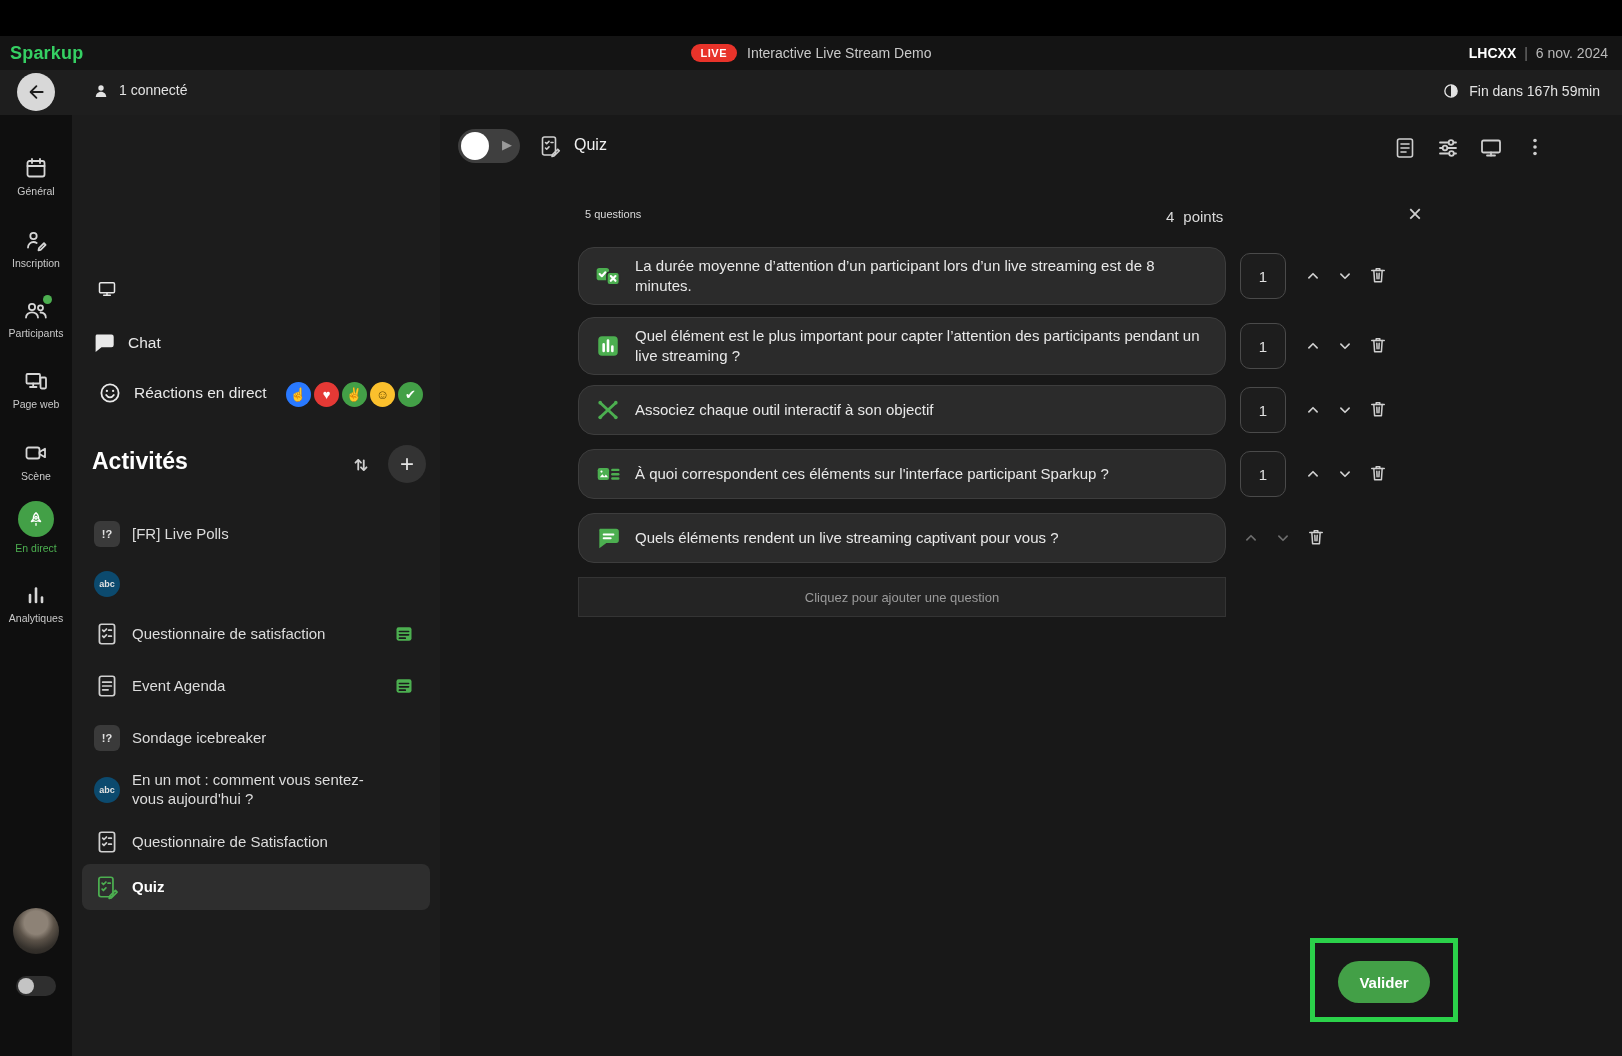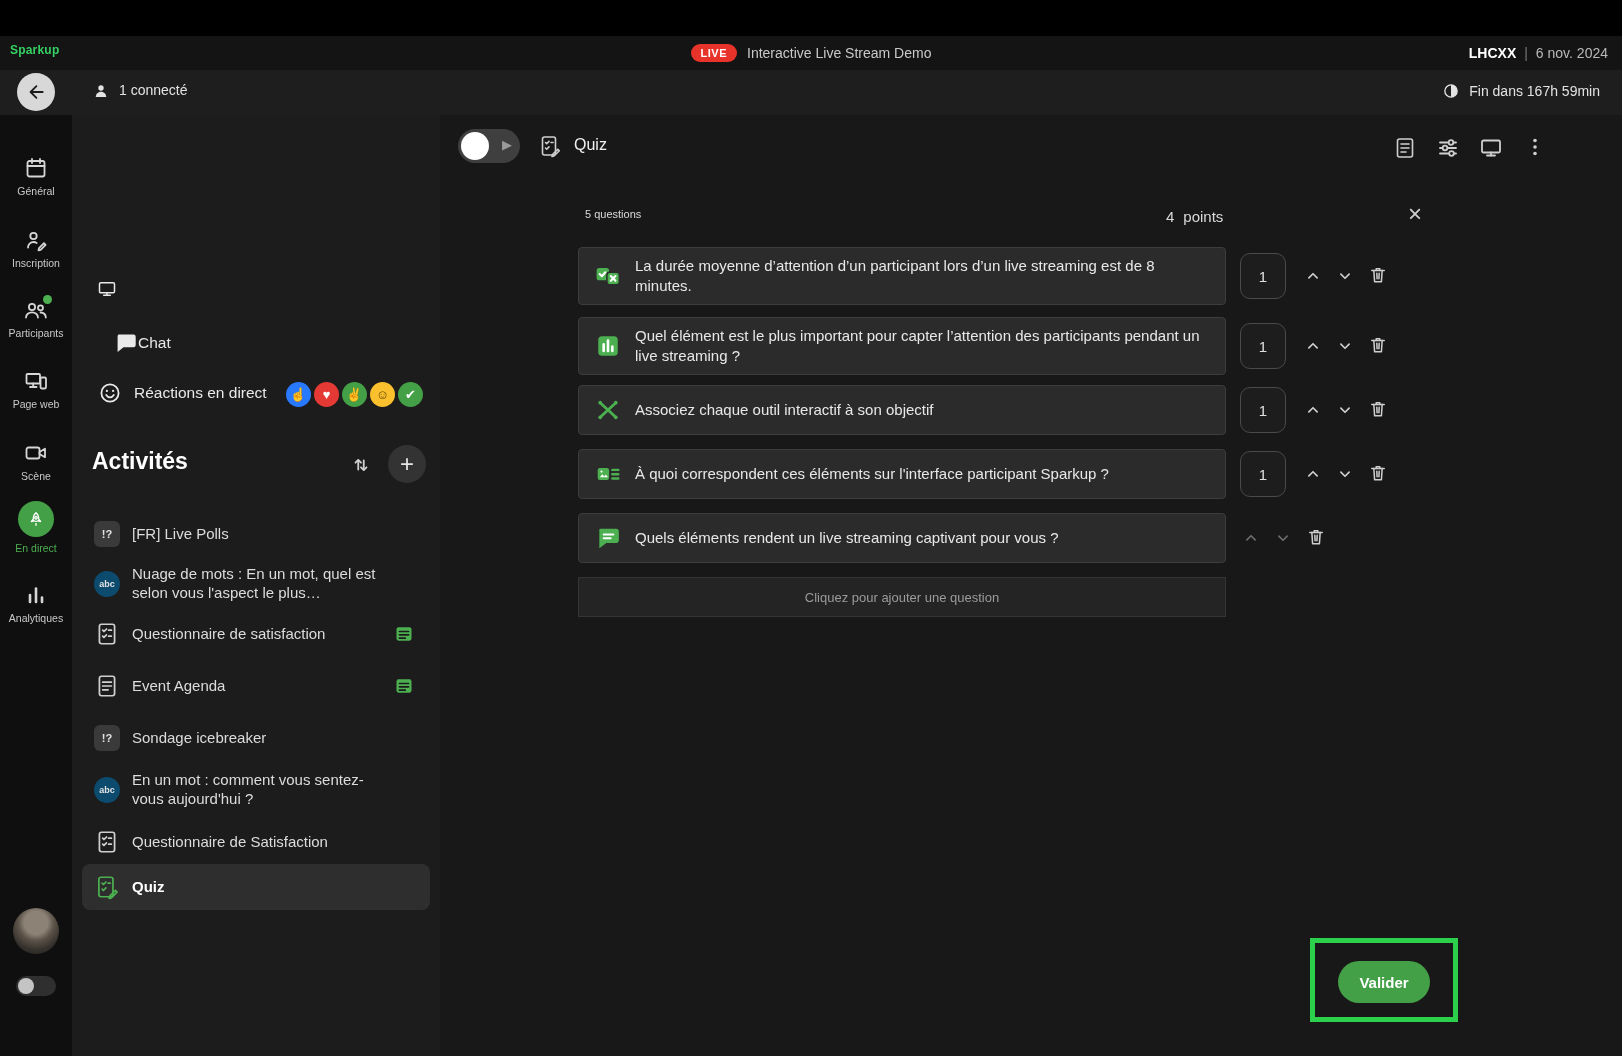--- a/index.html
+++ b/index.html
@@ -4,21 +4,21 @@
 <style>
   html,body{margin:0;padding:0;background:#000;}
   body{font-family:"Liberation Sans",sans-serif;color:#e6e6e6;}
   #app{position:relative;width:1622px;height:1056px;background:#000;overflow:hidden;}
   .abs{position:absolute;}
   svg.ic{display:block;stroke:currentColor;fill:none;stroke-width:1.8;stroke-linecap:round;stroke-linejoin:round;}
 
   
   #top-strip{left:0;top:0;width:1622px;height:36px;background:#000;}
   #header{left:0;top:36px;width:1622px;height:34px;background:#141414;display:flex;align-items:center;}
-  #brand{position:absolute;left:10px;top:7px;font-size:12px;font-weight:bold;color:#35d063;letter-spacing:.2px;}
+  #brand{position:absolute;left:10px;top:7px;font-size:18px;font-weight:bold;color:#35d063;letter-spacing:.2px;}
   #header-center{position:absolute;left:0;right:0;top:0;height:34px;display:flex;align-items:center;justify-content:center;gap:10px;}
   .live-badge{background:#e8332a;color:#fff;font-size:11px;font-weight:bold;border-radius:11px;padding:3px 10px;letter-spacing:.5px;}
   #header-title{color:#c9c9c9;font-size:14px;}
   #header-right{position:absolute;right:14px;top:0;height:34px;display:flex;align-items:center;gap:8px;font-size:14px;}
   #subheader{left:0;top:70px;width:1622px;height:45px;background:#1e1e1e;border-bottom:1px solid #0a0a0a;}
   #back-btn{position:absolute;left:17px;top:3px;width:38px;height:38px;border-radius:50%;background:#d8d8d8;color:#1c1c1c;display:flex;align-items:center;justify-content:center;cursor:pointer;}
   #connected{position:absolute;left:92px;top:12px;display:flex;gap:9px;font-size:14px;color:#e3e3e3;}
   #countdown{position:absolute;right:22px;top:12px;display:flex;align-items:center;gap:9px;font-size:14px;color:#e3e3e3;}
 
   
@@ -53,21 +53,21 @@
   
   #main{left:440px;top:115px;width:1182px;height:941px;background:#181818;}
   #activity-toggle{position:absolute;left:18px;top:14px;width:62px;height:34px;border-radius:17px;background:#3f3f3f;cursor:pointer;}
   #activity-toggle .knob{position:absolute;left:3px;top:3px;width:28px;height:28px;border-radius:50%;background:#fff;}
   #activity-toggle .play{position:absolute;right:8px;top:8px;color:#9a9a9a;font-size:13px;}
   #activity-title{position:absolute;left:134px;top:21px;font-size:16px;color:#f0f0f0;}
   .tool-ic{position:absolute;color:#cfcfcf;cursor:pointer;}
   #questions-count{position:absolute;left:145px;top:93px;font-size:11px;color:#dadada;}
   #points-total{position:absolute;left:726px;top:93px;font-size:15px;color:#dadada;display:flex;gap:9px;}
   #close-btn{position:absolute;left:962px;top:86px;font-size:24px;color:#cfcfcf;cursor:pointer;width:26px;height:26px;display:flex;align-items:center;justify-content:center;}
-  .qcard{position:absolute;left:138px;width:648px;background:#2b2b2b;border:1px solid #3d3d3d;border-radius:4px;display:flex;align-items:center;gap:14px;padding:0 16px;box-sizing:border-box;cursor:pointer;}
+  .qcard{position:absolute;left:138px;width:648px;background:#2b2b2b;border:1px solid #3d3d3d;border-radius:16px;display:flex;align-items:center;gap:14px;padding:0 16px;box-sizing:border-box;cursor:pointer;}
   .qtxt{font-size:15px;color:#e8e8e8;line-height:1.35;}
   .points-box{position:absolute;left:800px;width:46px;height:46px;background:#1d1d1d;border:1px solid #4a4a4a;border-radius:10px;color:#e0e0e0;text-align:center;font-size:15px;font-family:"Liberation Sans",sans-serif;box-sizing:border-box;}
   .chev,.trash{position:absolute;width:24px;height:24px;color:#cfcfcf;display:flex;align-items:center;justify-content:center;cursor:pointer;}
   .dim{color:#6d6d6d;}
   #add-question{position:absolute;left:138px;top:462px;width:648px;height:40px;background:#242424;border:1px solid #343434;border-radius:0;display:flex;align-items:center;justify-content:center;font-size:13px;color:#9b9b9b;cursor:pointer;box-sizing:border-box;}
   #validate-btn{position:absolute;left:898px;top:846px;width:92px;height:42px;border-radius:21px;background:#43a047;color:#fff;font-size:15px;font-weight:bold;display:flex;align-items:center;justify-content:center;cursor:pointer;}
   #highlight-box{position:absolute;left:870px;top:823px;width:148px;height:84px;border:5px solid #2bd14a;box-sizing:border-box;pointer-events:none;}
 </style>
 </head>
 <body>
@@ -211,21 +211,21 @@
     <div id="video-preview">
       <span style="position:absolute;left:12px;bottom:8px;color:#e8e8e8">
         <svg class="ic" width="20" height="20" viewBox="0 0 24 24">
             <rect x="3" y="4.5" width="18" height="12" rx="1.5"></rect>
             <line x1="12" y1="16.5" x2="12" y2="19.5"></line>
             <line x1="8" y1="19.5" x2="16" y2="19.5"></line>
           </svg>
       </span>
     </div>
 
-    <div style="position:absolute;left:42px;top:216px;display:flex;align-items:center;">
+    <div style="position:absolute;left:20px;top:216px;display:flex;align-items:center;gap:12px">
       <span>
         <svg width="24" height="24" viewBox="0 0 24 24" style="display:block">
             <path d="M4.5 3.5h15a2.2 2.2 0 0 1 2.2 2.2v8.4a2.2 2.2 0 0 1-2.2 2.2H9.5l-5.9 4.6V5.7a2.2 2.2 0 0 1 .9-2.2z" fill="#e9e9e9"></path>
           </svg>
       </span>
       <span class="panel-row-label">Chat</span>
     </div>
 
     <div style="position:absolute;left:26px;top:266px;display:flex;align-items:center;gap:12px">
       <span style="color:#e9e9e9">
@@ -259,21 +259,20 @@
         <span>+</span>
       </div>
 
     <div class="act-row" style="top:399px;height:40px">
       <span class="chip-sq">!?</span>
       <span class="act-lbl">[FR] Live Polls</span>
     </div>
 
     <div class="act-row" style="top:443px;height:52px">
       <span class="chip-rd">abc</span>
-      <span class="act-lbl">Nuage de mots : En un mot, quel est selon vous l'aspect le plus…</span>
     </div>
 
     <div class="act-row" style="top:499px;height:40px">
       <span style="color:#cfcfcf">
         <svg class="ic" width="26" height="26" viewBox="0 0 24 24" style="stroke-width:1.6">
             <rect x="5" y="3" width="14" height="18" rx="2"></rect>
             <polyline points="8 8.5 9.2 9.7 11.5 7.4"></polyline>
             <line x1="13.5" y1="8.5" x2="16" y2="8.5"></line>
             <polyline points="8 14 9.2 15.2 11.5 12.9"></polyline>
             <line x1="13.5" y1="14" x2="16" y2="14"></line>

